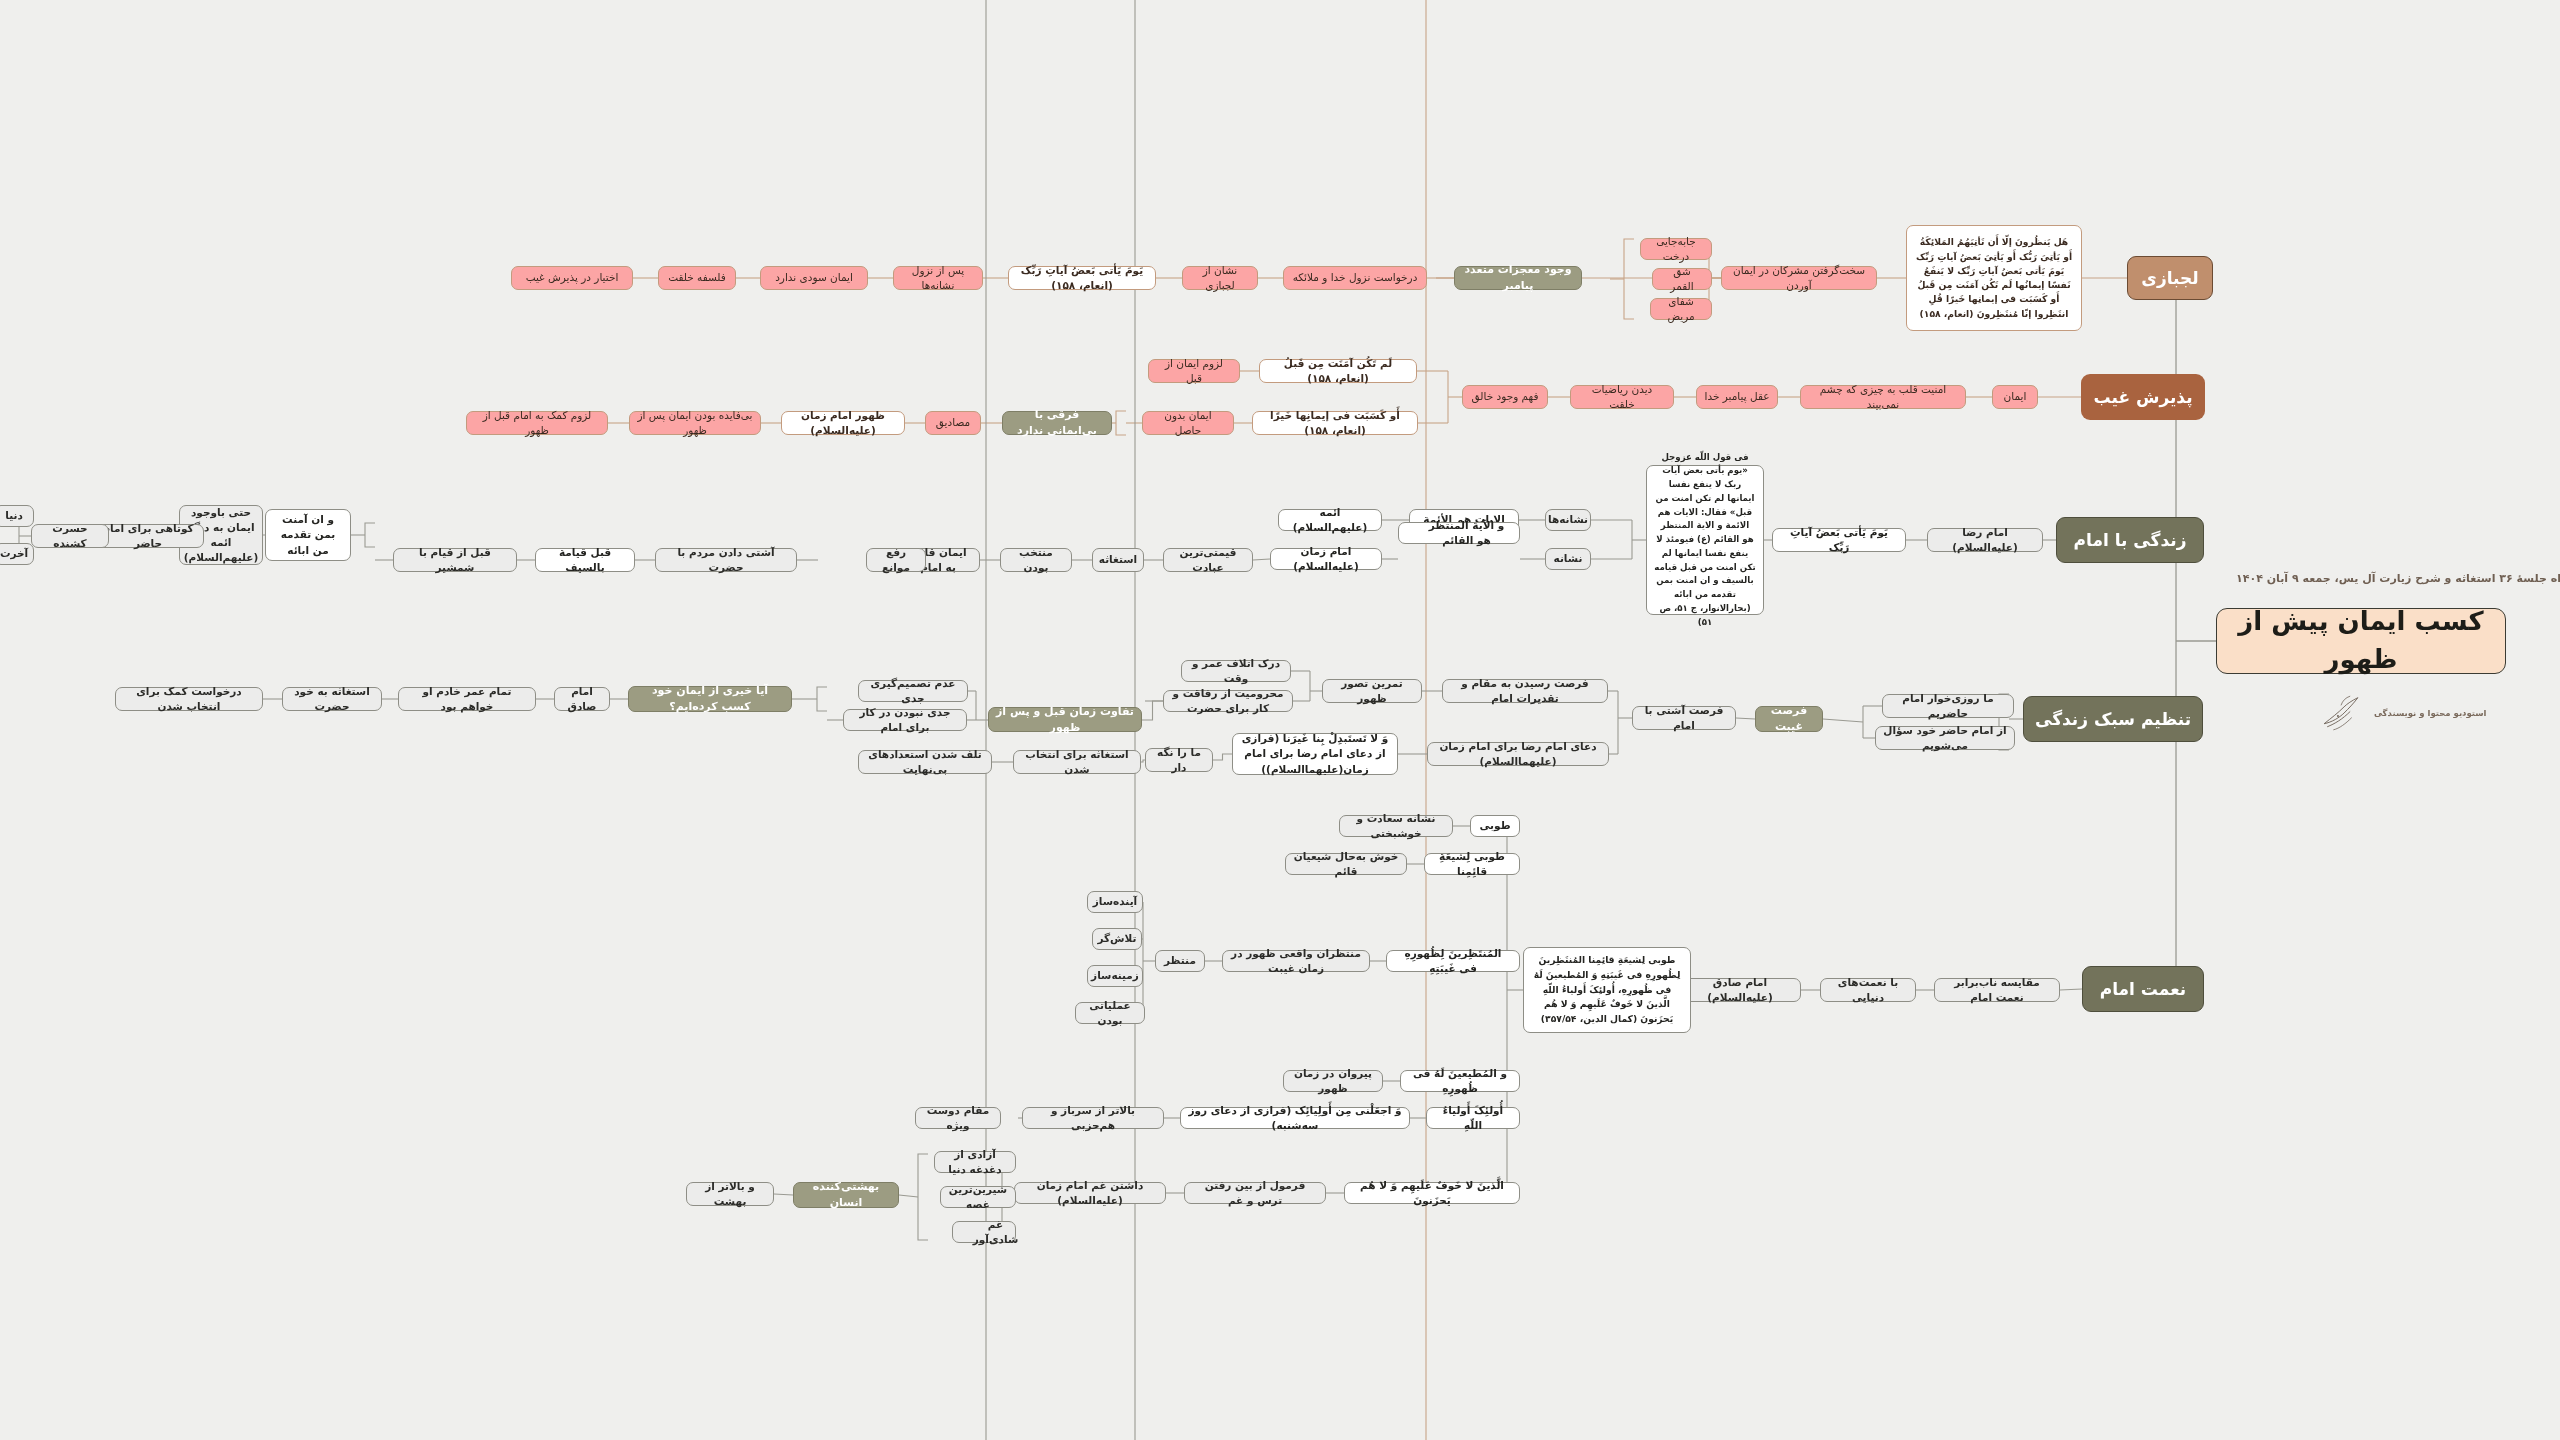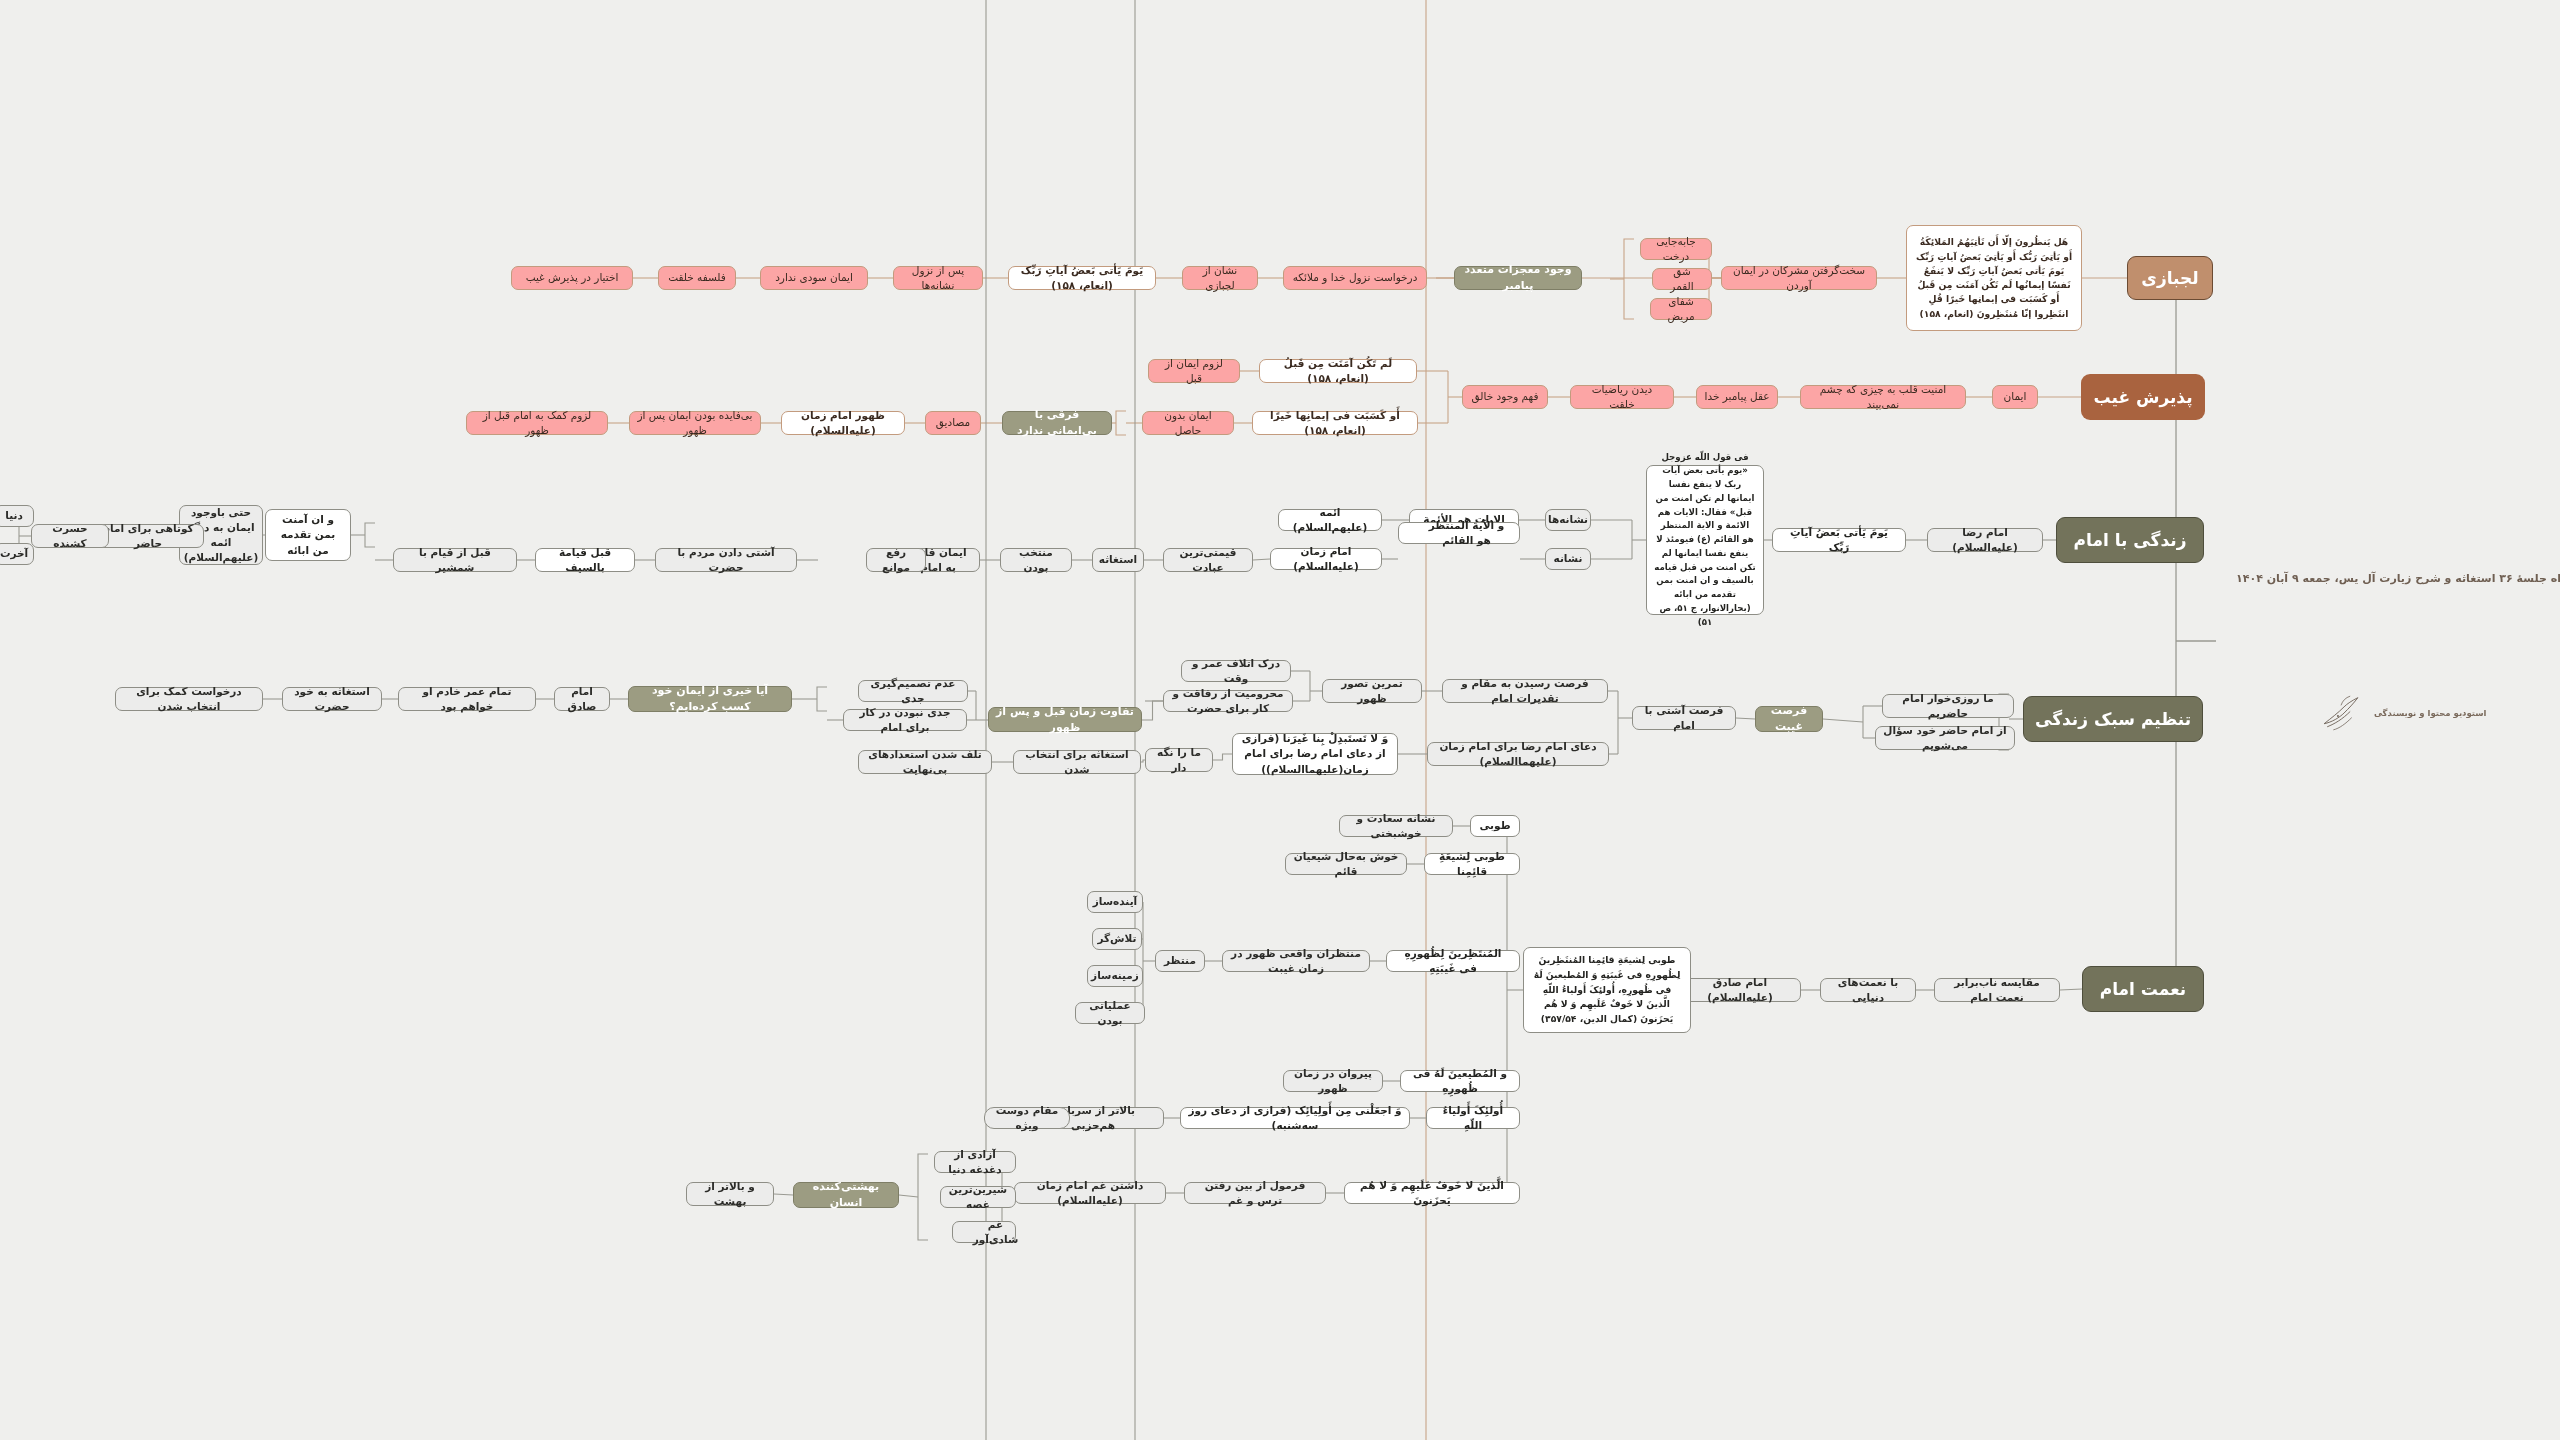--- a/index.html
+++ b/index.html
@@ -261,20 +261,23 @@
       <path d="M1014 1193 L1002 1193" fill="none" stroke="#9a9a92" stroke-width="1.1"></path>
       <path d="M1002 1162 L1016 1162" fill="none" stroke="#9a9a92" stroke-width="1.1"></path>
       <path d="M1002 1197 L1016 1197" fill="none" stroke="#9a9a92" stroke-width="1.1"></path>
       <path d="M1002 1232 L1016 1232" fill="none" stroke="#9a9a92" stroke-width="1.1"></path>
       <path d="M1002 1162 L1002 1232" fill="none" stroke="#9a9a92" stroke-width="1.1"></path>
       <path d="M928 1154 L918 1154 L918 1240 L928 1240" fill="none" stroke="#9a9a92" stroke-width="1.1"></path>
       <path d="M918 1197 L899 1195" fill="none" stroke="#9a9a92" stroke-width="1.1"></path>
       <path d="M793 1195 L774 1194" fill="none" stroke="#9a9a92" stroke-width="1.1"></path>
     </svg>
 
+  <div class="node n-root" style="left:2216px;top:608px;width:290px;height:66px;">
+    <span>کسب ایمان پیش از ظهور</span>
+  </div>
 
   <div class="subtitle" style="left:2236px;top:572px;">نقشهٔ راه جلسهٔ ۳۶ استغاثه و شرح زیارت آل یس، جمعه ۹ آبان ۱۴۰۴</div>
 
   <div class="logo-wrap" style="left:2318px;top:690px;">
     <span class="logo-cap">استودیو محتوا و نویسندگی</span>
     <svg class="logo-mark" viewBox="0 0 60 60">
       <path d="M8 44 C18 36 26 30 34 22 C38 18 44 14 52 10 C46 18 40 24 34 30 C28 36 18 42 8 44 Z" fill="none" stroke="#6e6257" stroke-width="1.2"></path>
       <path d="M12 48 C22 44 32 38 42 28" fill="none" stroke="#6e6257" stroke-width="1.2"></path>
       <path d="M20 52 C28 50 36 44 44 36" fill="none" stroke="#6e6257" stroke-width="1"></path>
       <path d="M30 20 C32 14 36 10 42 8" fill="none" stroke="#6e6257" stroke-width="1"></path>
@@ -596,21 +599,21 @@
 
   <div class="node n-quote" style="left:1426px;top:1107px;width:94px;height:22px;">
     <span>أُولئِکَ أَولیاءُ اللّهِ</span>
     </div>
   <div class="node n-quote" style="left:1180px;top:1107px;width:230px;height:22px;">
     <span>وَ اجعَلْنی مِن أَولِیائِک (فرازی از دعای روز سه‌شنبه)</span>
     </div>
   <div class="node n-plain" style="left:1022px;top:1107px;width:142px;height:22px;">
     <span>بالاتر از سرباز و هم‌حزبی</span>
     </div>
-  <div class="node n-plain" style="left:984px;top:1107px;width:86px;height:22px;border-radius:10px;">
+  <div class="node n-plain" style="left:915px;top:1107px;width:86px;height:22px;">
     <span>مقام دوست ویژه</span>
     </div>
 
   <div class="node n-quote" style="left:1344px;top:1182px;width:176px;height:22px;">
     <span>الَّذینَ لا خَوفٌ عَلَیهِم وَ لا هُم یَحزَنونَ</span>
     </div>
   <div class="node n-plain" style="left:1184px;top:1182px;width:142px;height:22px;">
     <span>فرمول از بین رفتن ترس و غم</span>
     </div>
   <div class="node n-plain" style="left:1014px;top:1182px;width:152px;height:22px;">

